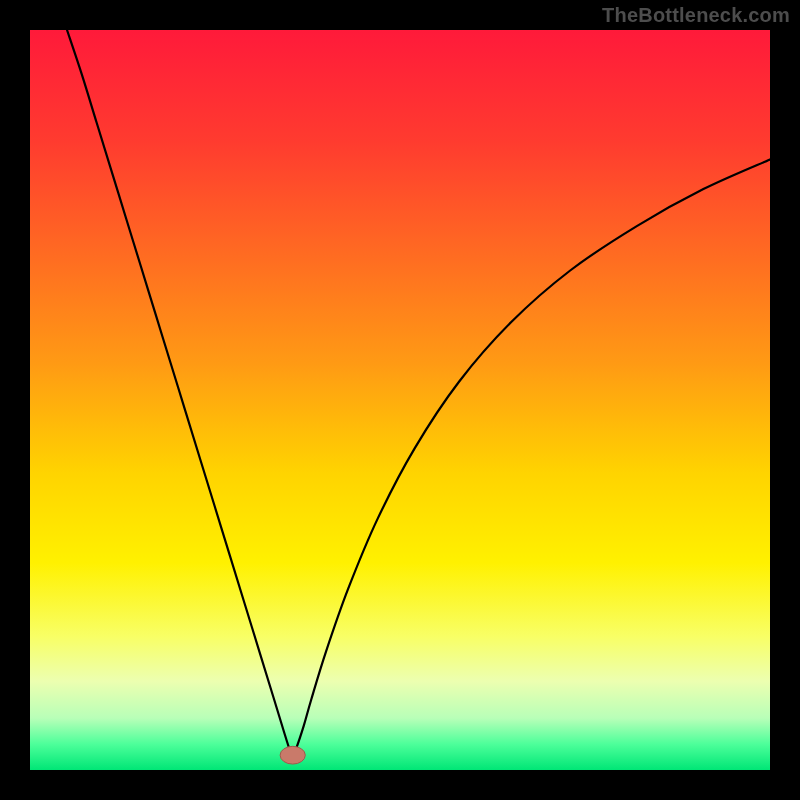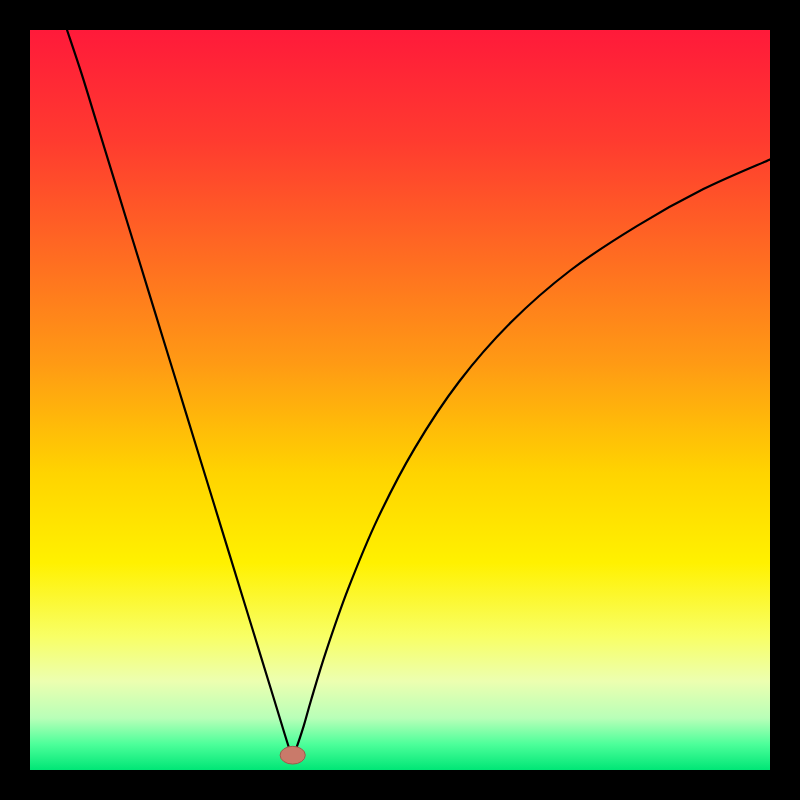--- a/index.html
+++ b/index.html
@@ -37,20 +37,21 @@
     font-size: 20px;
     font-weight: 600;
     letter-spacing: 0.2px;
     user-select: none;
   }
 </style>
 </head>
 <body>
 
 <div class="stage">
+  <div class="watermark">TheBottleneck.com</div>
 
   <div class="plot-area">
     <svg id="chart-svg" viewBox="0 0 740 740" preserveAspectRatio="none">
       <defs>
         <linearGradient id="bg-grad" x1="0" y1="0" x2="0" y2="1">
             <stop offset="0%" stop-color="#ff1a3a"></stop>
             <stop offset="15%" stop-color="#ff3b2f"></stop>
             <stop offset="30%" stop-color="#ff6a22"></stop>
             <stop offset="45%" stop-color="#ff9a14"></stop>
             <stop offset="60%" stop-color="#ffd400"></stop>

